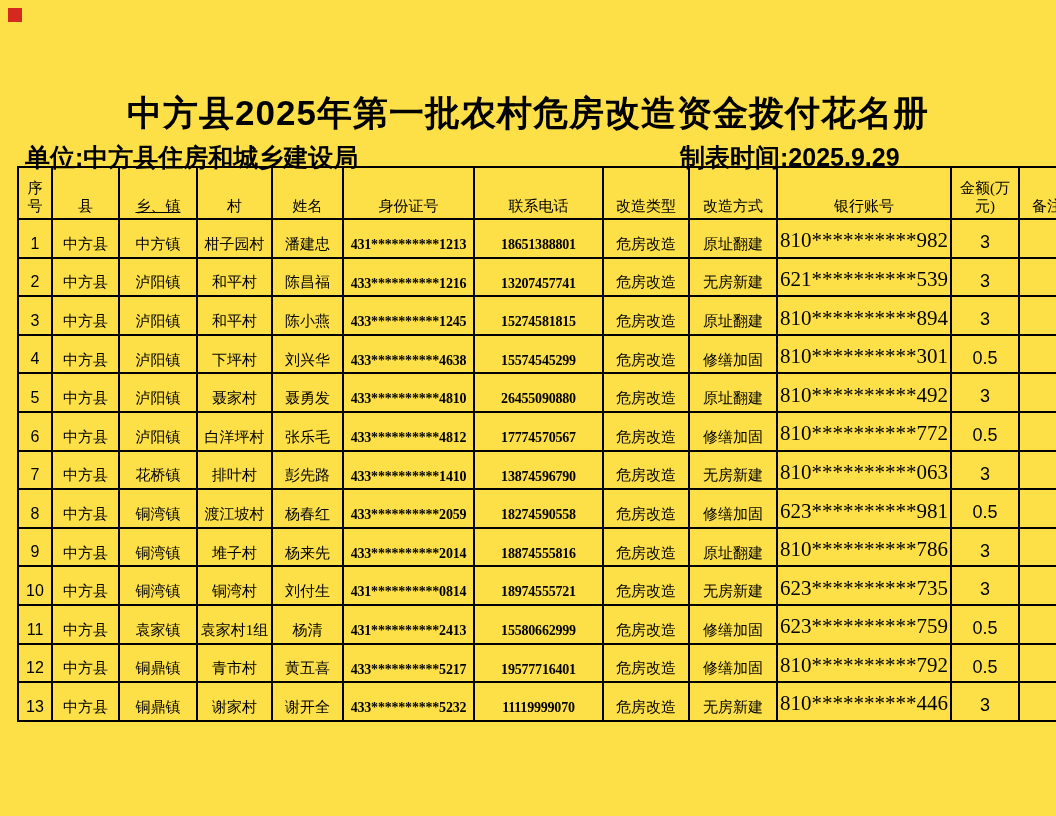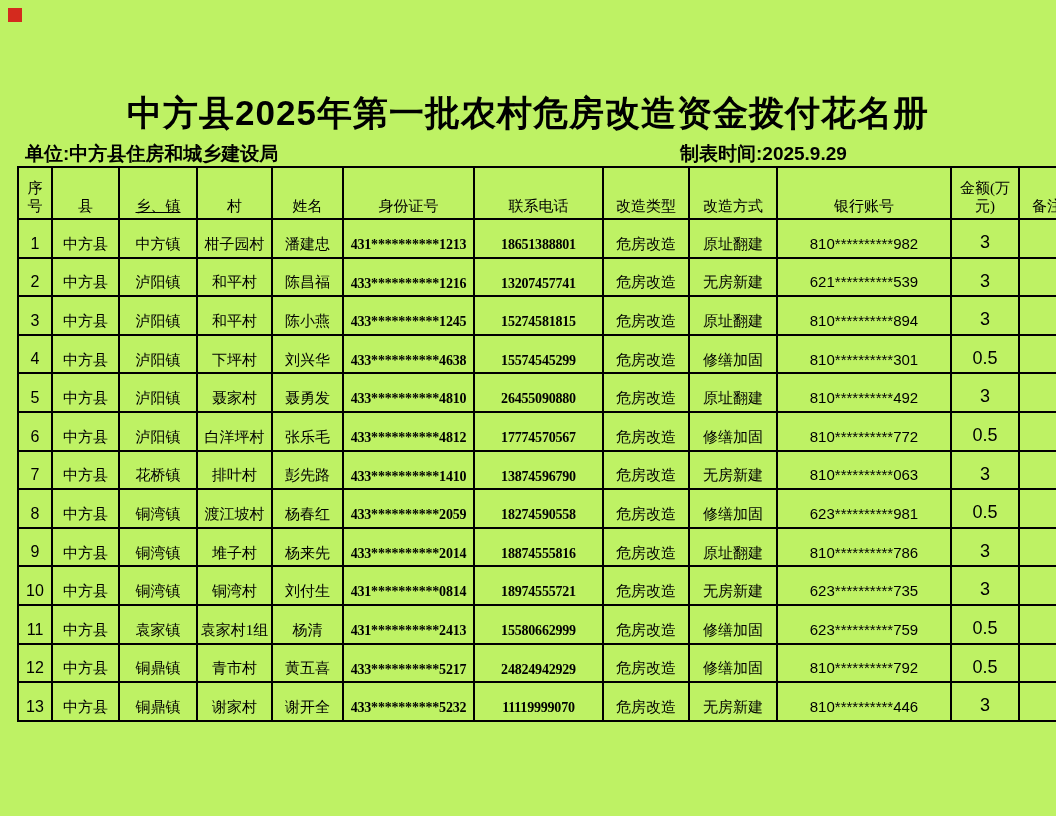--- a/index.html
+++ b/index.html
@@ -1,20 +1,20 @@
 <!DOCTYPE html>
 <html><head>
 <meta charset="utf-8">
 <style>
   html, body { margin: 0; padding: 0; background: #ffffff; }
   .page {
     position: relative;
     width: 1056px;
     height: 816px;
-    background: #bef264;
+    background: #fde047;
     font-family: "Liberation Serif", serif;
     color: #000;
     overflow: hidden;
   }
   .red-marker {
     position: absolute;
     left: 8px; top: 8px;
     width: 14px; height: 14px;
   }
   .title {
@@ -28,21 +28,21 @@
     font-weight: 900;
     letter-spacing: 1px;
     color: #000;
   }
   .meta {
     position: absolute;
     top: 141px; left: 0;
     width: 100%;
     height: 24px;
     font-family: "Liberation Sans", sans-serif;
-    font-size: 19px;
+    font-size: 25px;
     font-weight: bold;
   }
   .meta .unit { position: absolute; left: 25px; top: 0; }
   .meta .date { position: absolute; left: 680px; top: 0; }
   table.roster {
     position: absolute;
     left: 17px; top: 166px;
     width: 985px;
     border-collapse: collapse;
     table-layout: fixed;
@@ -72,22 +72,22 @@
     font-family: "Liberation Sans", sans-serif;
     font-size: 16px;
   }
   td.col-id_number, td.col-phone {
     font-family: Liberation Serif, serif;
     font-weight: bold;
     font-size: 14px;
     letter-spacing: -0.2px;
   }
   td.col-bank_account {
-    font-family: Liberation Sans, sans-serif;
-    font-size: 15px;
+    font-family: Liberation Serif, serif;
+    font-size: 21px;
   }
   td.col-amount {
     font-family: "Liberation Sans", sans-serif;
     font-size: 18px;
     vertical-align: middle;
     padding-bottom: 0;
   }
 </style>
 </head>
 <body>
@@ -271,21 +271,21 @@
           <td class="col-amount">0.5</td>
           <td class="col-remark"></td>
         </tr>
         <tr>
           <td class="col-seq">12</td>
           <td class="col-county">中方县</td>
           <td class="col-town">铜鼎镇</td>
           <td class="col-village">青市村</td>
           <td class="col-name">黄五喜</td>
           <td class="col-id_number">433**********5217</td>
-          <td class="col-phone">24824942929</td>
+          <td class="col-phone">19577716401</td>
           <td class="col-reno_type">危房改造</td>
           <td class="col-reno_method">修缮加固</td>
           <td class="col-bank_account">810**********792</td>
           <td class="col-amount">0.5</td>
           <td class="col-remark"></td>
         </tr>
         <tr>
           <td class="col-seq">13</td>
           <td class="col-county">中方县</td>
           <td class="col-town">铜鼎镇</td>

